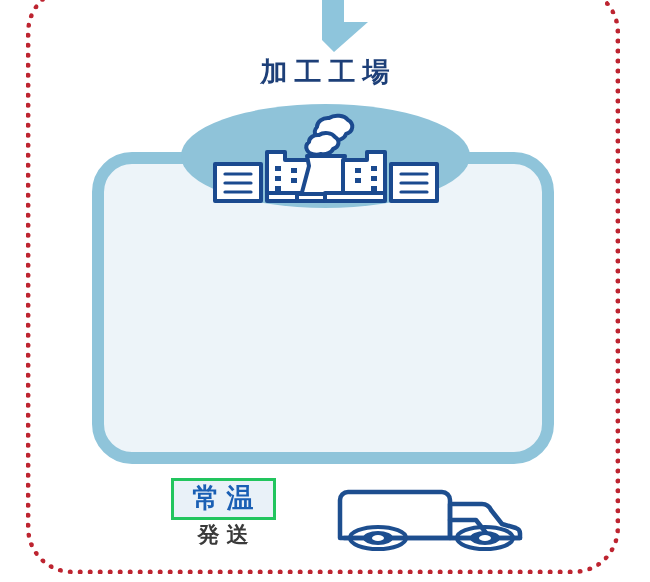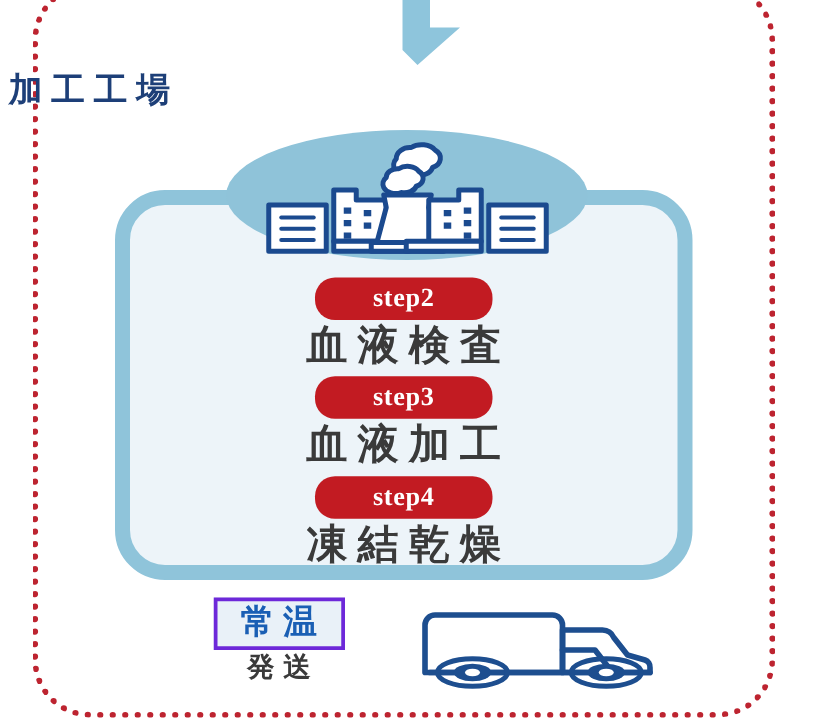--- a/index.html
+++ b/index.html
@@ -42,20 +42,21 @@
     width: 64px;
     height: 58px;
   }
 
   
   .section-title {
     position: absolute;
     left: 0;
     top: 54px;
     width: 650px;
+    text-align: center;
     font-family: "DejaVu Sans", "Liberation Sans", sans-serif;
     font-size: 27px;
     font-weight: bold;
     letter-spacing: 7px;
     color: #1d3f78;
     text-indent: 7px;
   }
 
   
   .process-panel {
@@ -141,21 +142,21 @@
   .ship-left {
     position: absolute;
     left: 58px;
     top: 0;
     width: 146px;
     text-align: center;
   }
   .temp-box {
     display: inline-block;
     box-sizing: border-box;
-    border: 3px solid #6d28d9;
+    border: 3px solid #22c55e;
     background: #e9f1f8;
     padding: 2px 12px 4px 12px;
     font-family: "DejaVu Sans", "Liberation Sans", sans-serif;
     font-size: 27px;
     font-weight: bold;
     color: #1a5fb4;
     letter-spacing: 7px;
     text-indent: 7px;
     line-height: 1.12;
   }
@@ -241,38 +242,20 @@
           <rect x="166" y="56" width="6" height="5"></rect>
           <rect x="166" y="66" width="6" height="5"></rect>
           <rect x="166" y="76" width="6" height="5"></rect>
           <rect x="150" y="58" width="6" height="5"></rect>
           <rect x="150" y="68" width="6" height="5"></rect>
         </g>
       </svg>
     </div>
   </div>
 
-  <div class="steps">
-
-    <div class="step-row">
-      <div class="step-badge">step2</div>
-      <div class="step-label">血液検査</div>
-    </div>
-
-    <div class="step-row">
-      <div class="step-badge">step3</div>
-      <div class="step-label">血液加工</div>
-    </div>
-
-    <div class="step-row">
-      <div class="step-badge">step4</div>
-      <div class="step-label">凍結乾燥</div>
-    </div>
-
-  </div>
 
   <div class="ship-row">
     <div class="ship-left">
       <div class="temp-box">常温</div>
       <div class="ship-label">発送</div>
     </div>
 
     <div class="truck-wrap">
       <svg viewBox="0 0 198 72" width="198" height="72" aria-hidden="true">
         <g fill="none" stroke="#1d4e8f" stroke-width="4.5" stroke-linecap="round" stroke-linejoin="round">

